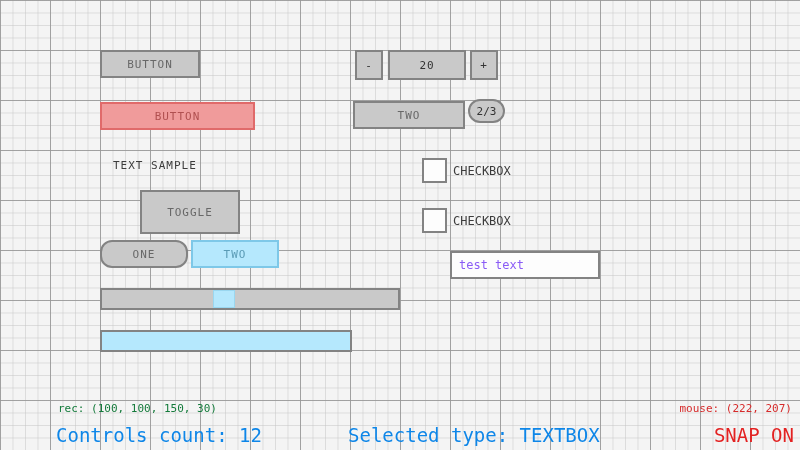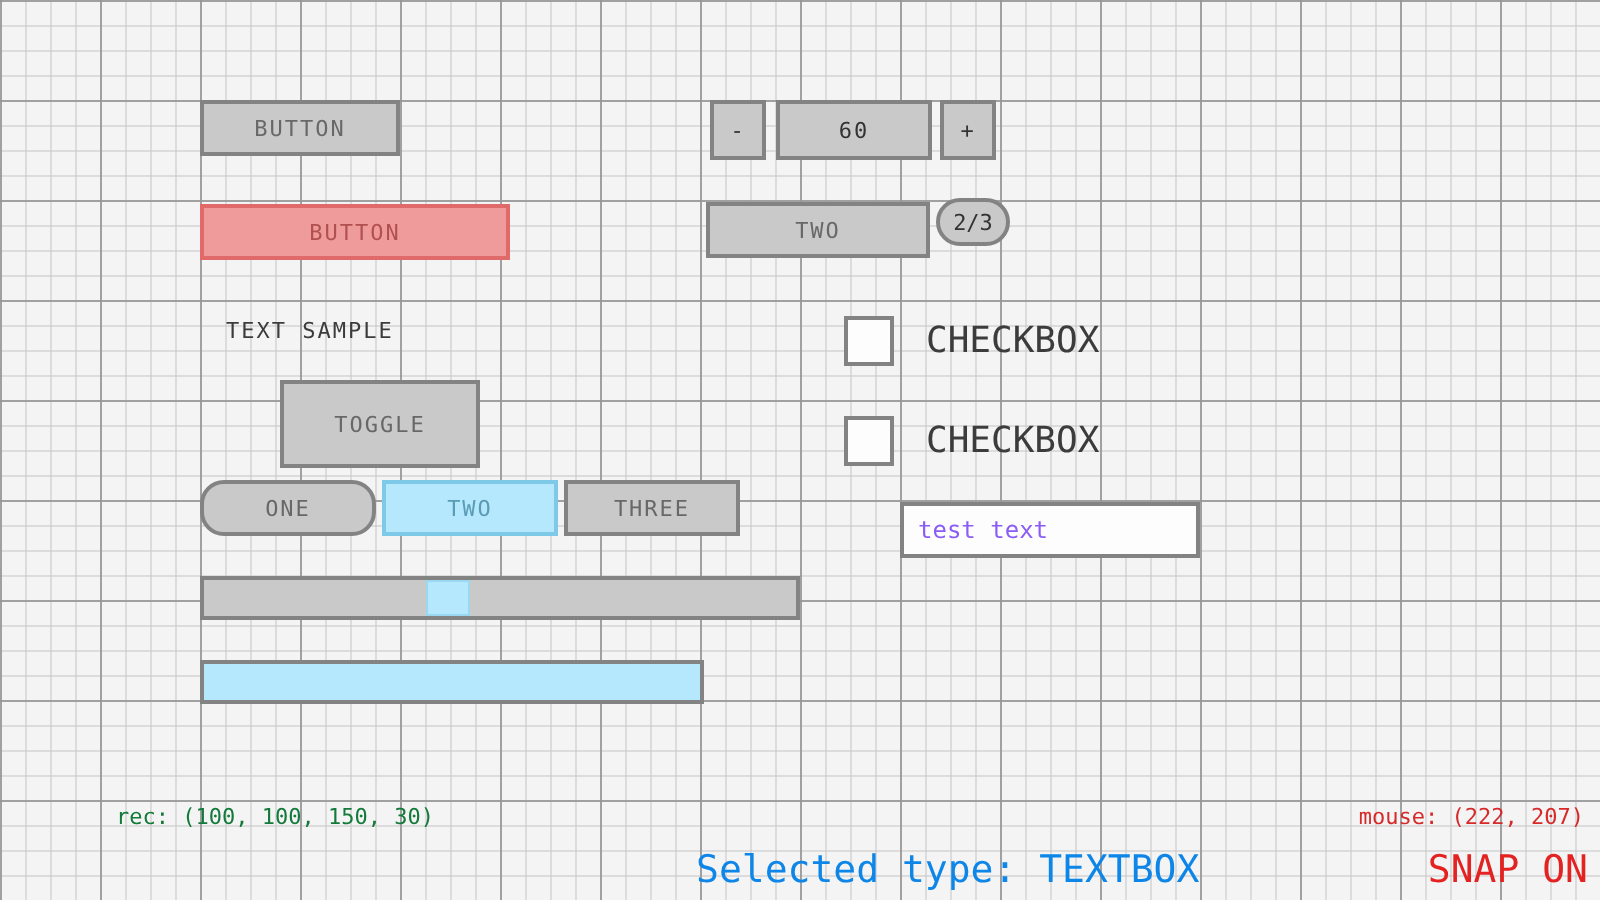--- a/index.html
+++ b/index.html
@@ -90,23 +90,23 @@
   }
   .cb-box {
     width: 25px;
     height: 25px;
     box-sizing: border-box;
     background: #fdfdfd;
     border: 2px solid #838383;
     flex: 0 0 auto;
   }
   .cb-label {
-    margin-left: 16px;
-    font-family: "DejaVu Sans Mono", monospace;
-    font-size: 18px;
+    margin-left: 6px;
+    font-family: "DejaVu Sans Mono", monospace;
+    font-size: 12px;
     color: #3c3c3c;
     letter-spacing: 0px;
     white-space: nowrap;
   }
 
   #textbox-input {
     justify-content: flex-start;
     padding-left: 7px;
     font-size: 12px;
     letter-spacing: 0px;
@@ -196,44 +196,44 @@
   <div class="ctl gui-normal" id="button-default" style="left:100px; top:50px; width:100px; height:28px;">BUTTON</div>
 
   <div class="ctl gui-red" id="button-focused" style="left:100px; top:102px; width:155px; height:28px;">BUTTON</div>
 
   <div class="ctl" id="label-textsample" style="left:113px; top:155px; width:120px; height:20px;">TEXT SAMPLE</div>
 
   <div class="ctl gui-normal" id="toggle-button" style="left:96px; top:190px; width:100px; height:44px;margin-left:44px;">TOGGLE</div>
 
   <div class="ctl gui-normal" style="left:100px; top:240px; width:88px; height:28px;border-radius:12px;">ONE</div>
   <div class="ctl gui-blue" style="left:191px; top:240px; width:88px; height:28px;">TWO</div>
-  <div class="ctl gui-normal" style="left:282px; top:240px; width:88px; height:28px;">THREE</div>
 
   <div id="slider-track" style="left:100px; top:288px; width:300px; height:22px;"></div>
   <div id="slider-handle" style="left:213px; top:290px; width:22px; height:18px;"></div>
 
   <div id="progress-track" style="left:100px; top:330px; width:252px; height:22px;"></div>
   <div id="progress-fill" style="left:102px; top:332px; width:248px; height:18px;"></div>
 
   <div class="ctl gui-normal dark-text" style="left:355px; top:50px; width:28px; height:30px;">-</div>
-  <div class="ctl gui-normal dark-text" style="left:388px; top:50px; width:78px; height:30px;">60</div>
+  <div class="ctl gui-normal dark-text" style="left:388px; top:50px; width:78px; height:30px;">20</div>
   <div class="ctl gui-normal dark-text" style="left:470px; top:50px; width:28px; height:30px;">+</div>
 
   <div class="ctl gui-normal" style="left:353px; top:101px; width:112px; height:28px;">TWO</div>
   <div class="ctl gui-normal dark-text" id="dropdown-count" style="left:468px; top:99px; width:37px; height:24px;border-radius:12px;">2/3</div>
 
   <div class="cb-row" style="left:422px; top:158px;">
     <div class="cb-box"></div>
     <div class="cb-label">CHECKBOX</div>
   </div>
   <div class="cb-row" style="left:422px; top:208px;">
     <div class="cb-box"></div>
     <div class="cb-label">CHECKBOX</div>
   </div>
 
   <div class="ctl gui-white" id="textbox-input" style="left:450px; top:251px; width:150px; height:28px;">test text</div>
 
   <div class="status" id="rec-info">rec: (100, 100, 150, 30)</div>
   <div class="status" id="mouse-info">mouse: (222, 207)</div>
+  <div class="status" id="controls-count">Controls count: 12</div>
   <div class="status" id="snap-state">SNAP ON</div>
   <div class="status" id="selected-type">Selected type: TEXTBOX</div>
 
 </div>
 
 </body></html>

